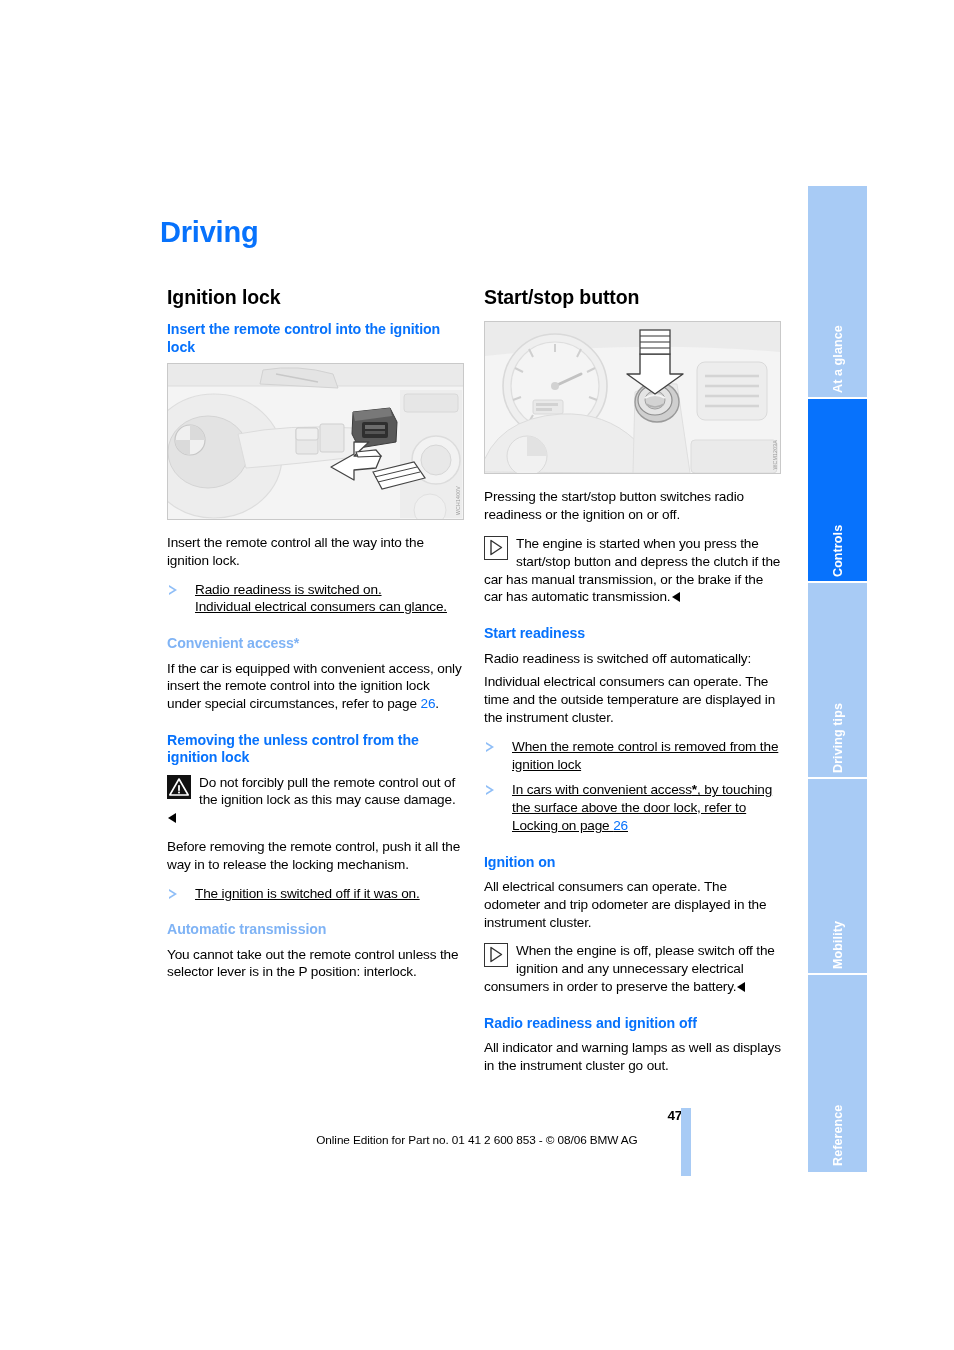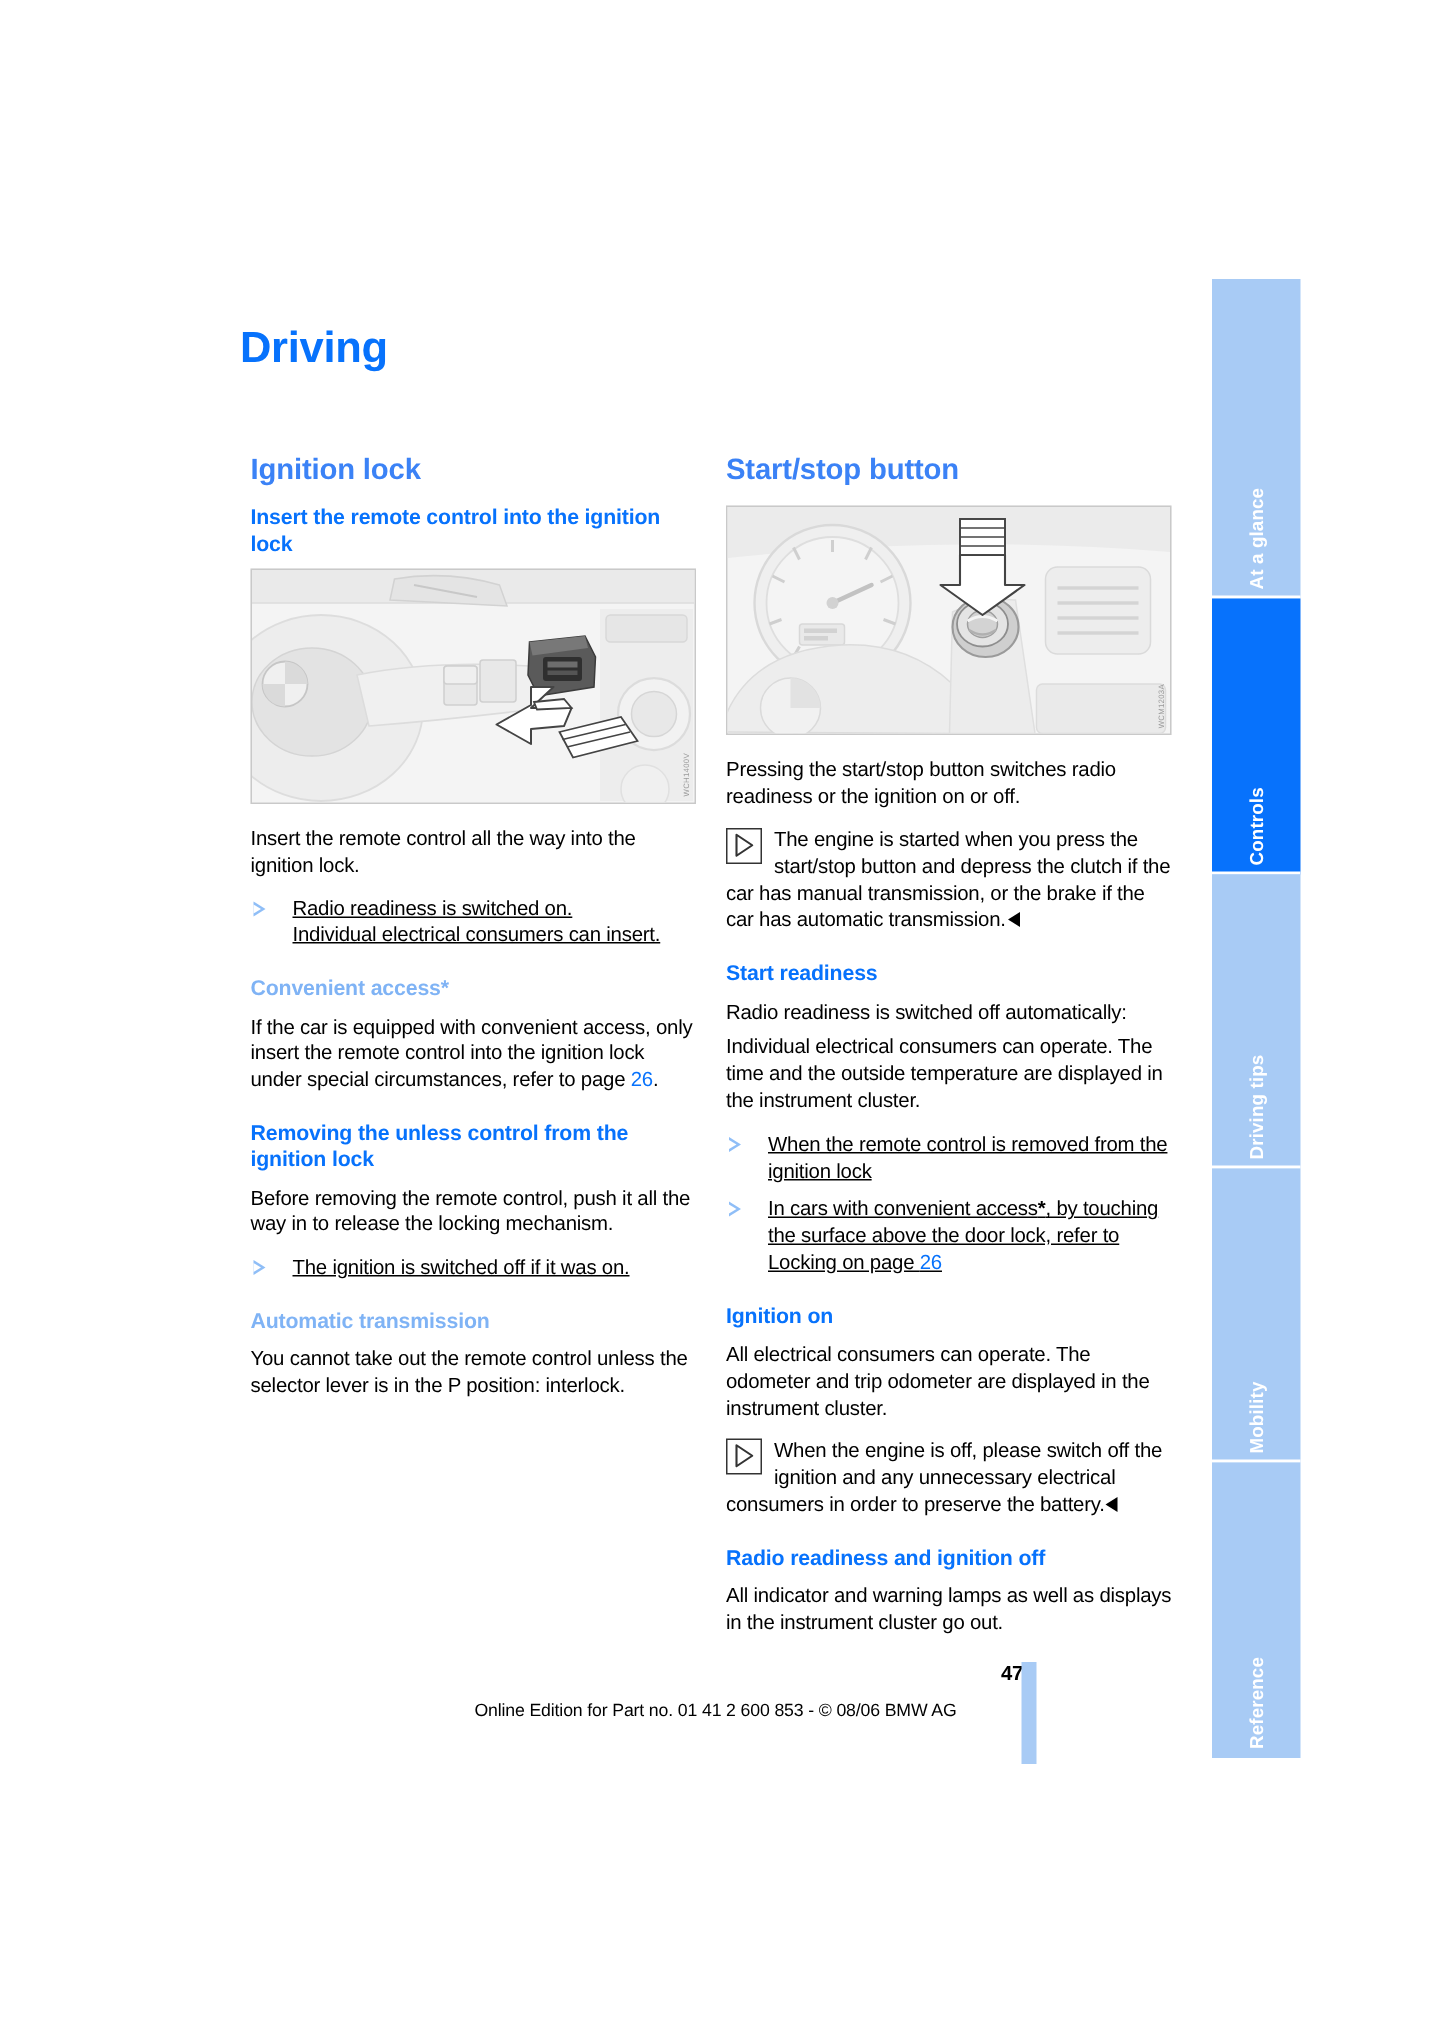--- a/index.html
+++ b/index.html
@@ -103,24 +103,24 @@
   }
   .col {
     position: absolute;
     top: 0;
     width: 297px;
   }
   .col.left  { left: 0; }
   .col.right { left: 317px; }
 
   h2.section {
-    margin: 16px 0 13px 0;
+    margin: 0 0 13px 0;
     font-size: 19.5px;
     font-weight: bold;
-    color: #3b82f6;
+    color: #000000;
     letter-spacing: -.1px;
     line-height: 1.15;
   }
   h3.sub {
     margin: 0 0 7px 0;
     font-size: 14.2px;
     font-weight: bold;
     color: #0772FC;
     line-height: 1.22;
     letter-spacing: -.1px;
@@ -358,29 +358,40 @@
         </svg>
         <span class="figcode">WCH1400V</span>
       </div>
 
       <p class="body">Insert the remote control all the way into the ignition lock.</p>
 
       <ul class="bullets">
         <li>
           <span class="bullet-tri"></span>
           <span>Radio readiness is switched on.</span><br>
-          <span>Individual electrical consumers can insert.</span>
+          <span>Individual electrical consumers can glance.</span>
         </li>
       </ul>
 
       <h3 class="sub light spaced">Convenient access*</h3>
       <p class="body"><span>If the car is equipped with convenient access, only insert the remote control into the ignition lock under special circumstances, refer to page </span><span class="pageref">26</span><span>.</span></p>
 
       <h3 class="sub spaced">Removing the unless control from the ignition lock</h3>
 
+      <div class="notice">
+        <span class="icon icon-warning">
+          <svg width="24" height="24" viewBox="0 0 24 24">
+            <rect x="0" y="0" width="24" height="24" fill="#111111"></rect>
+            <path d="M12 4 L21.2 20 L2.8 20 Z" fill="none" stroke="#ffffff" stroke-width="1.6" stroke-linejoin="round"></path>
+            <rect x="11.1" y="10.2" width="1.8" height="5.6" fill="#ffffff"></rect>
+            <rect x="11.1" y="16.6" width="1.8" height="1.8" fill="#ffffff"></rect>
+          </svg>
+        </span>
+        <span>Do not forcibly pull the remote control out of the ignition lock as this may cause damage.</span><span class="endmark"></span>
+      </div>
 
       <p class="body">Before removing the remote control, push it all the way in to release the locking mechanism.</p>
 
       <ul class="bullets">
         <li>
           <span class="bullet-tri"></span>
           <span>The ignition is switched off if it was on.</span>
         </li>
       </ul>
 

